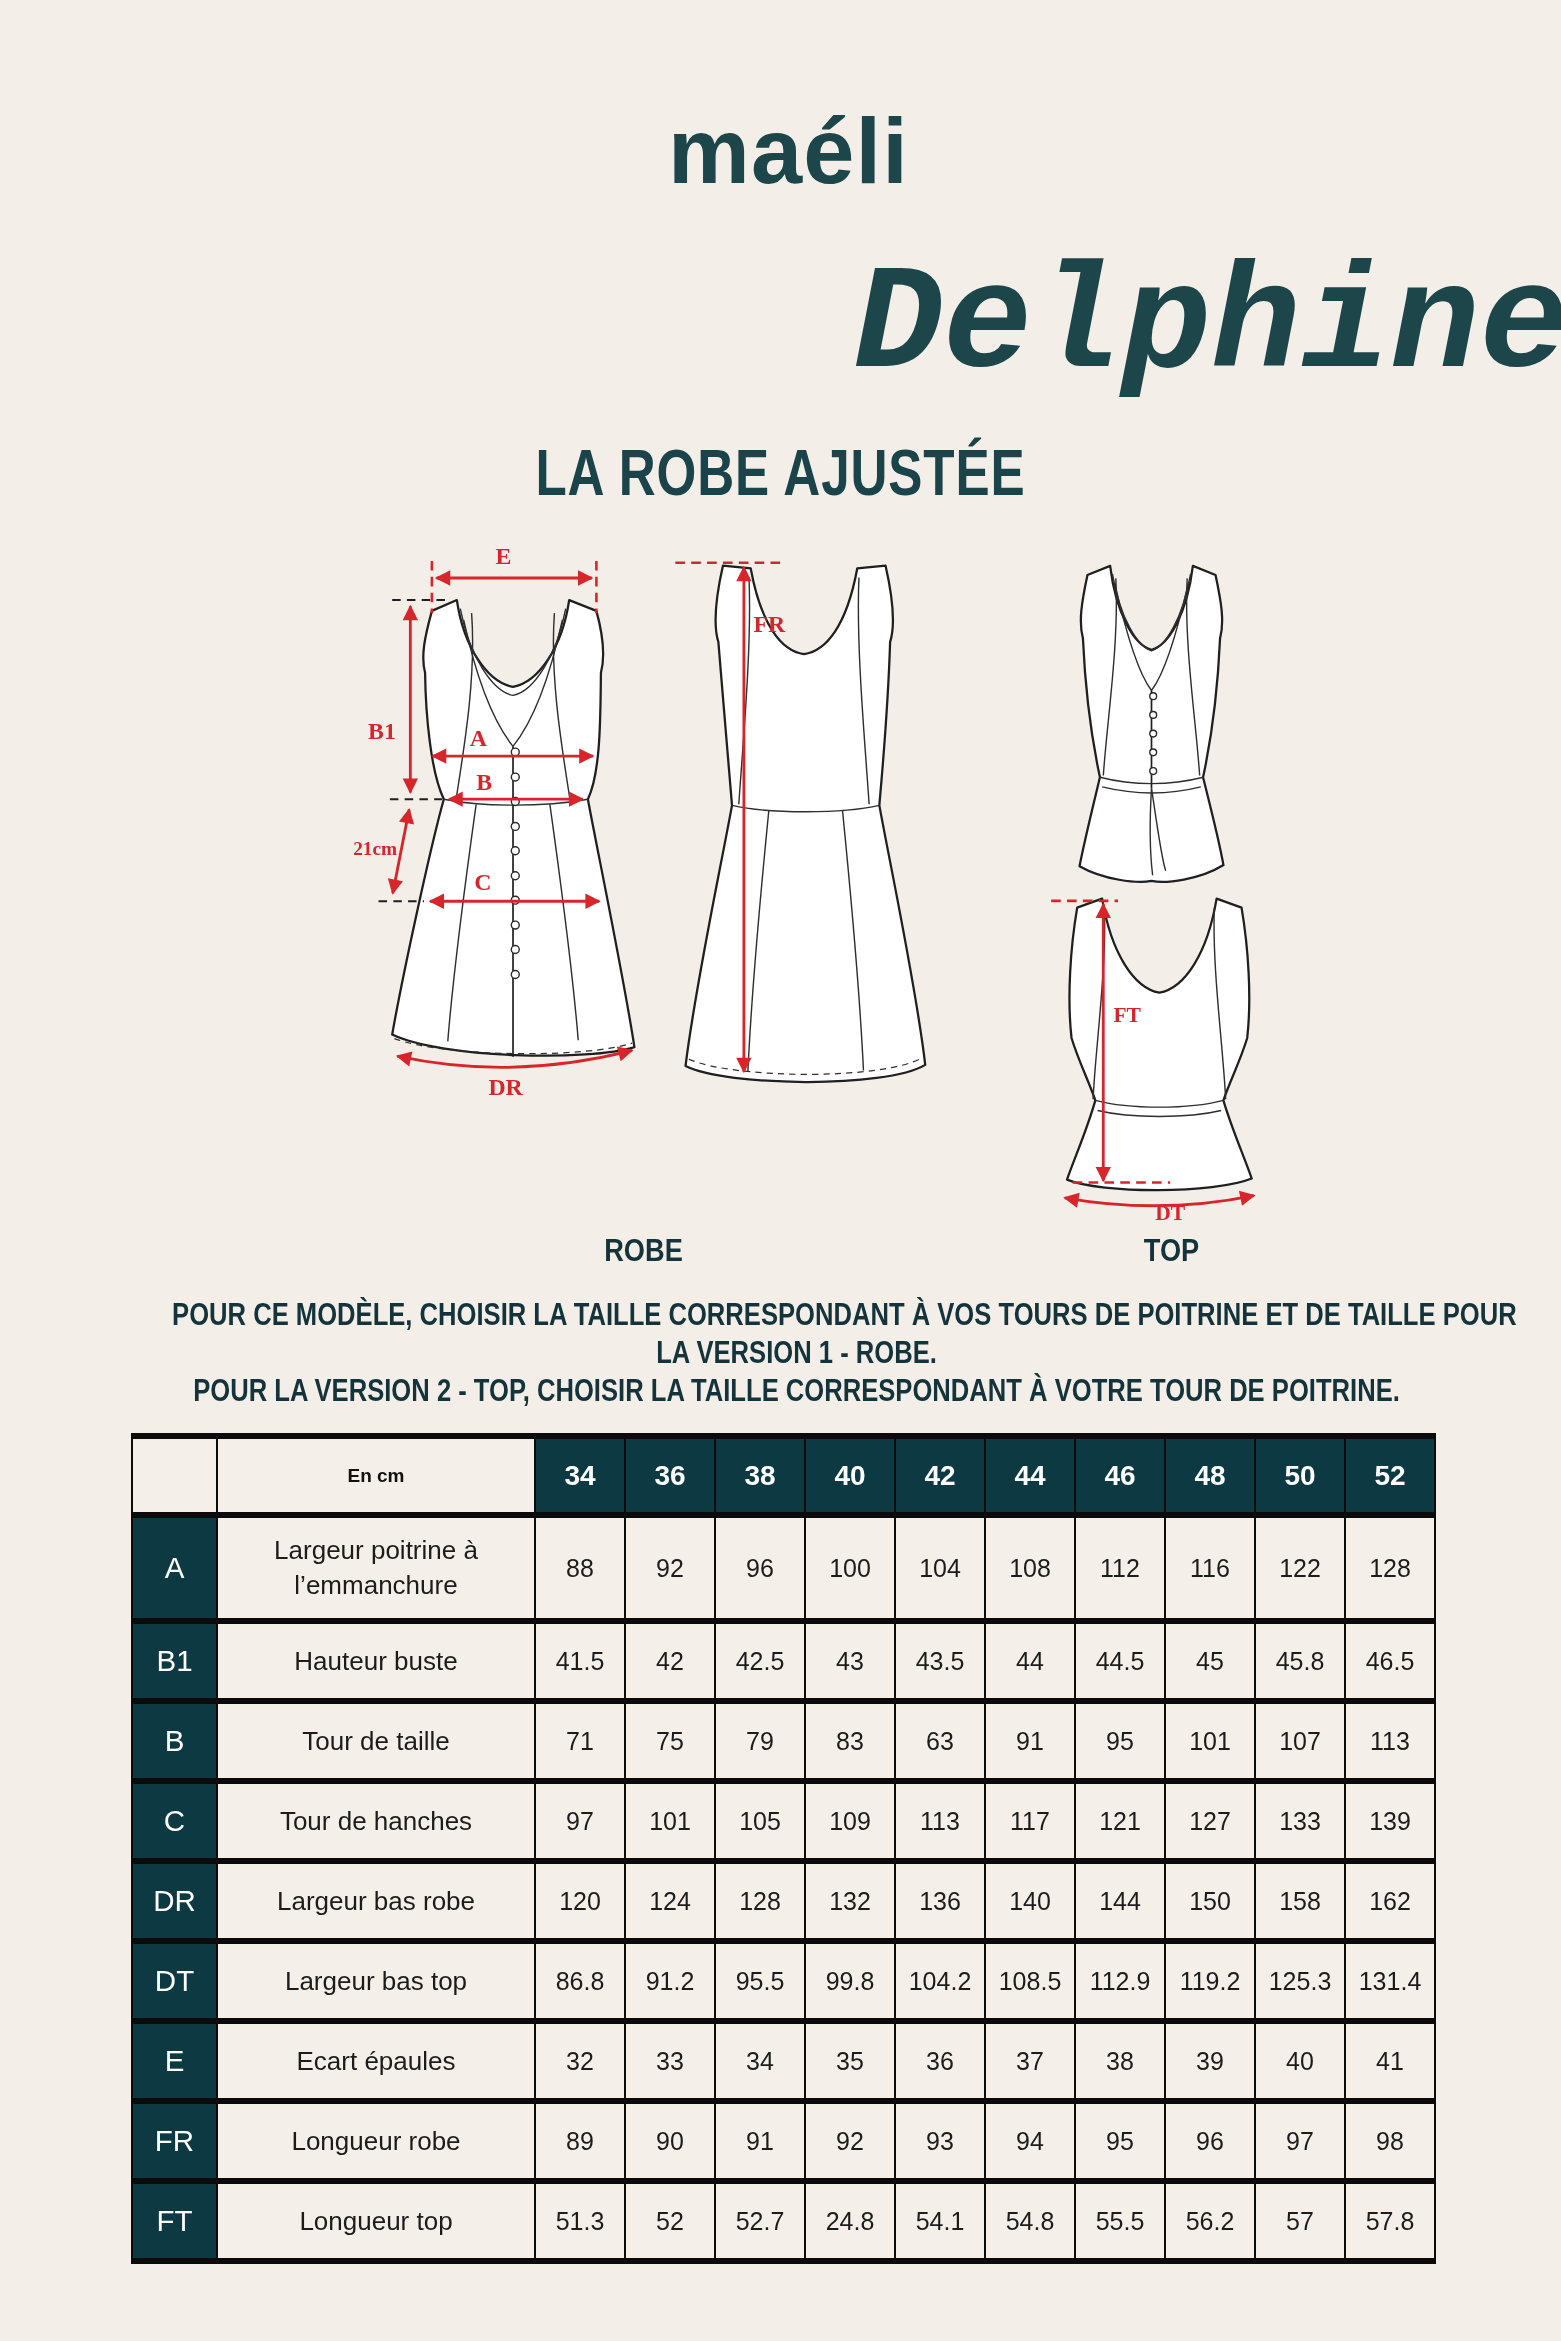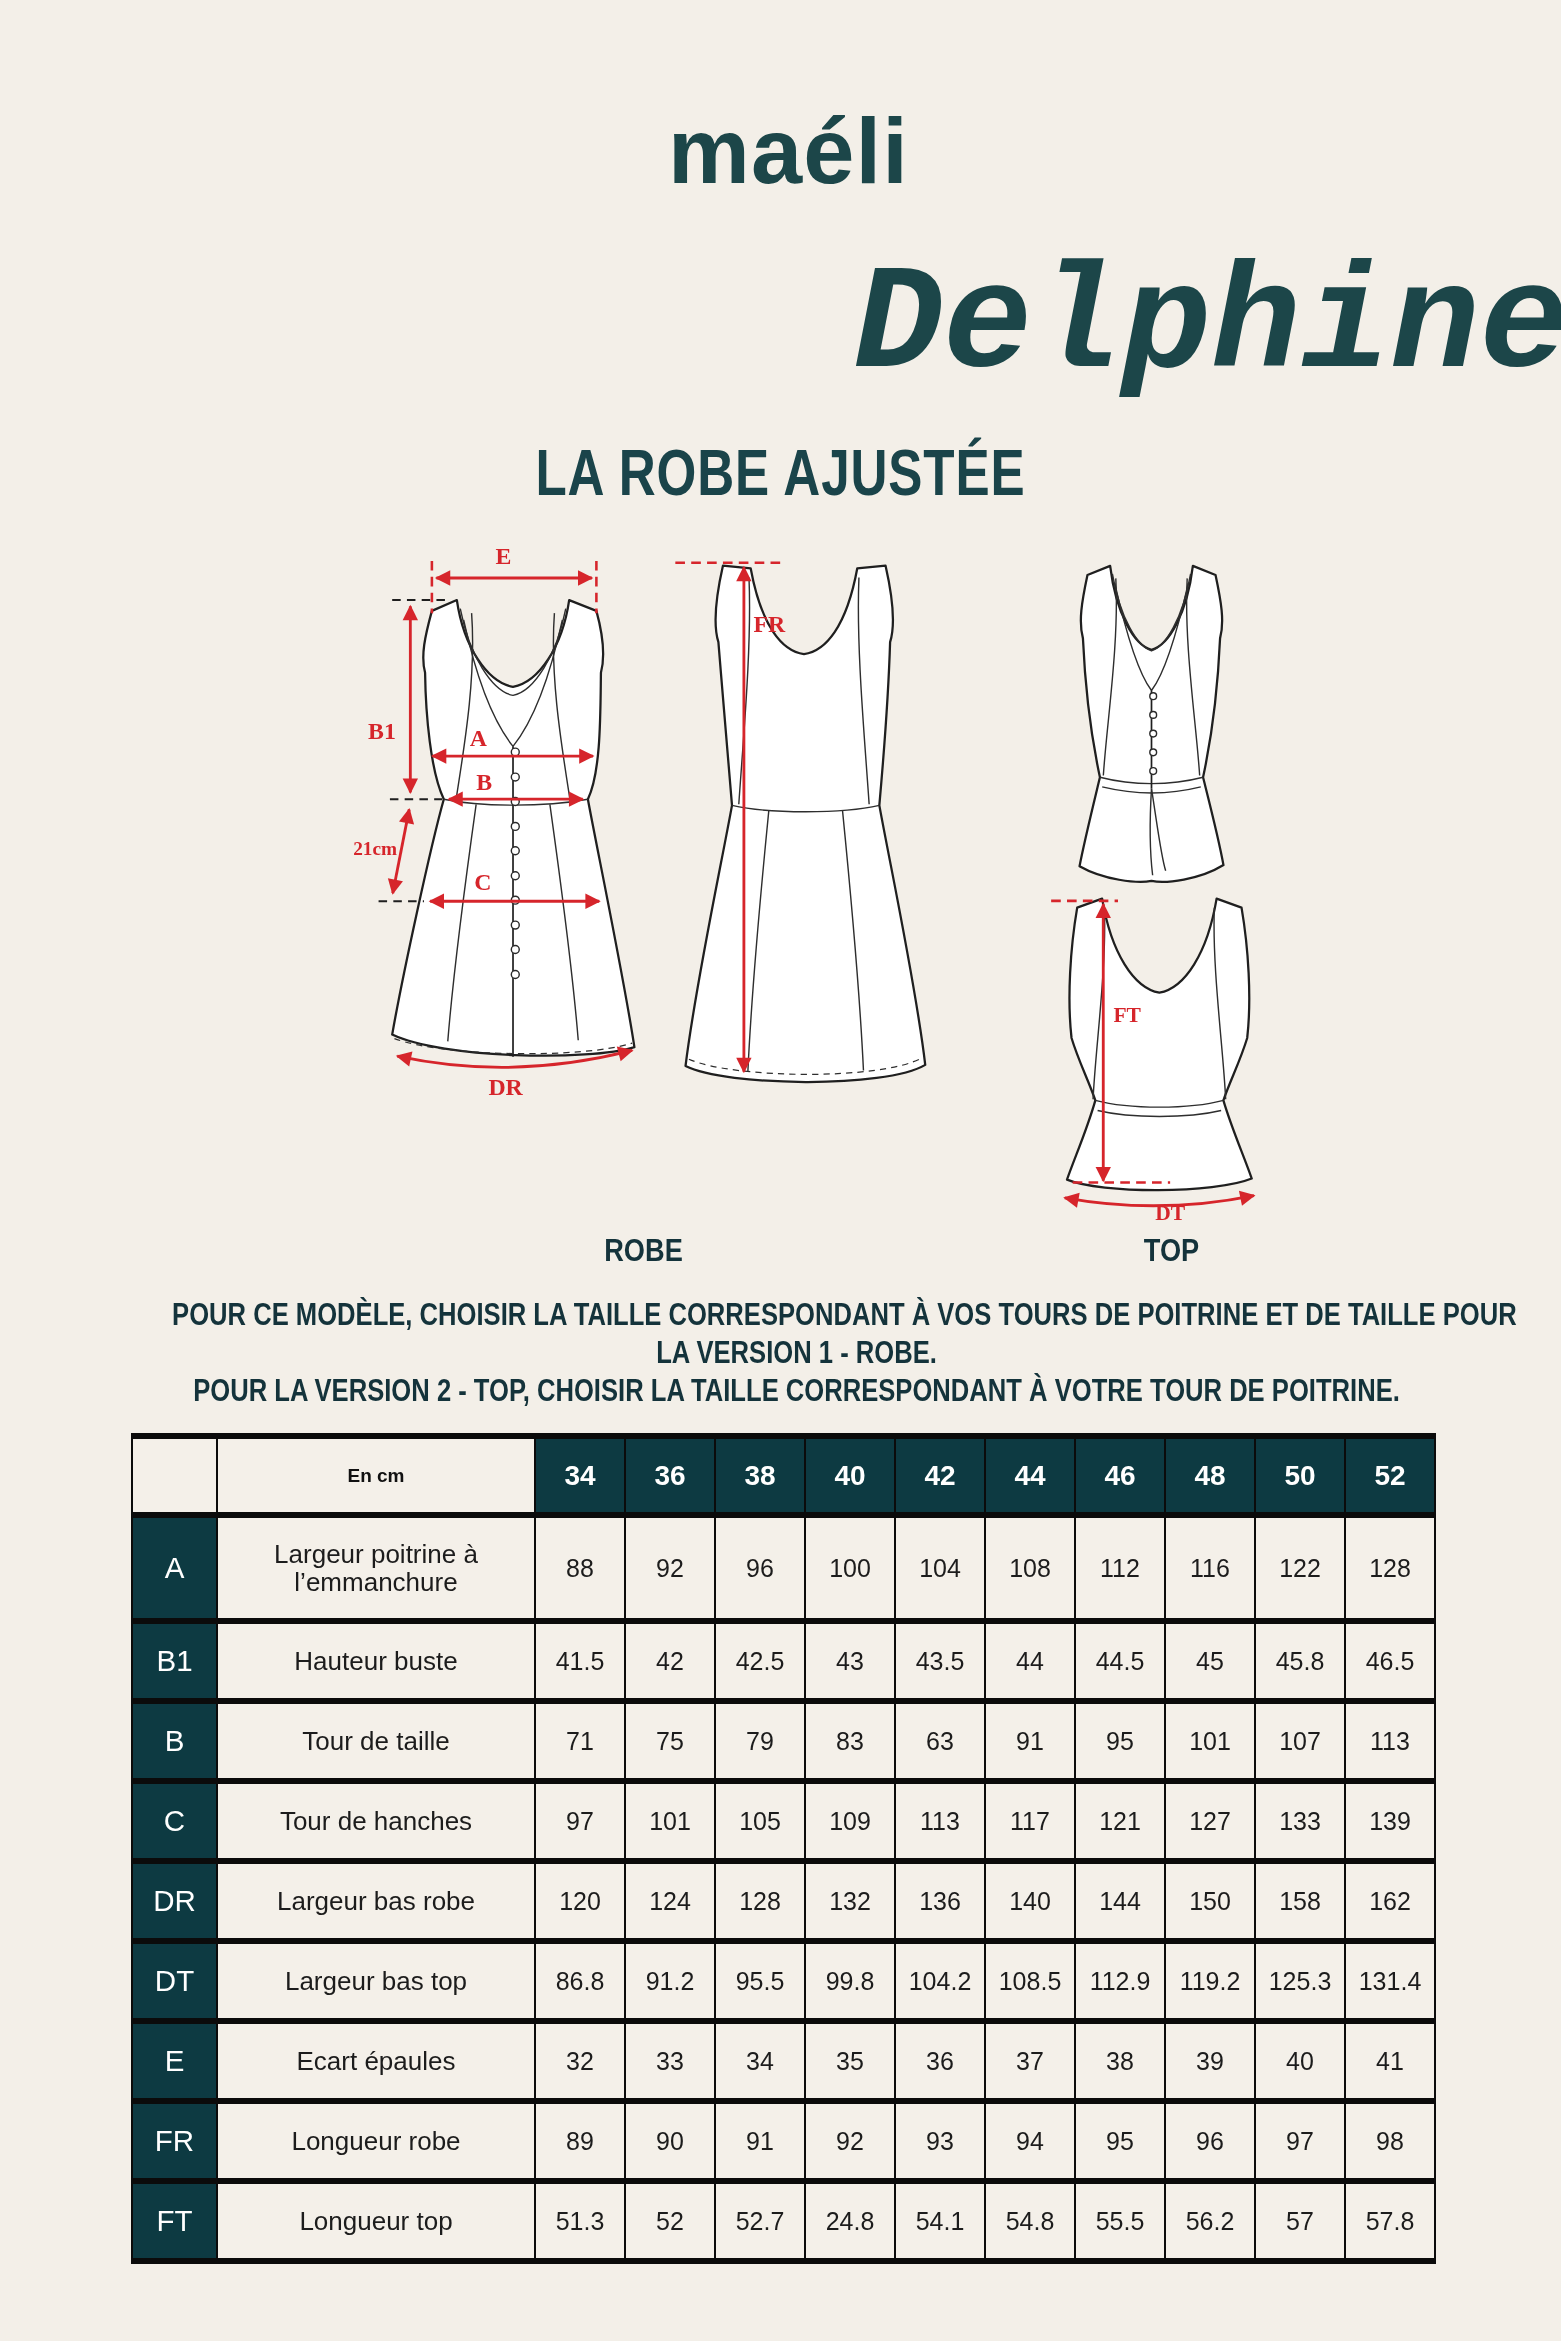--- a/index.html
+++ b/index.html
@@ -97,21 +97,21 @@
     color: #1c1c1c;
     font-weight: normal;
   }
   .size-table tr.row-head { height: 79px; }
   .size-table tr.row-a    { height: 106px; }
   .size-table tr.row-std  { height: 80px; }
   .size-table .corner { background: #f4f0e9; }
   .size-table .unit   { font-size: 19px; font-weight: bold; color: #111111; }
   .size-table .size-h { background: #0d3a42; color: #ffffff; font-size: 28px; font-weight: 600; }
   .size-table .code   { background: #0d3a42; color: #ffffff; font-size: 29.5px; font-weight: 400; }
-  .size-table .label  { font-size: 26px; line-height: 28px; }
+  .size-table .label  { font-size: 26px; line-height: 35px; }
   .size-table .val    { font-size: 25px; }
 </style>
 </head>
 <body>
 
 <div class="page">
 
   <div class="brand">maéli</div>
   <h1 class="title">Delphine</h1>
   <h2 class="subtitle">LA ROBE AJUSTÉE</h2>

